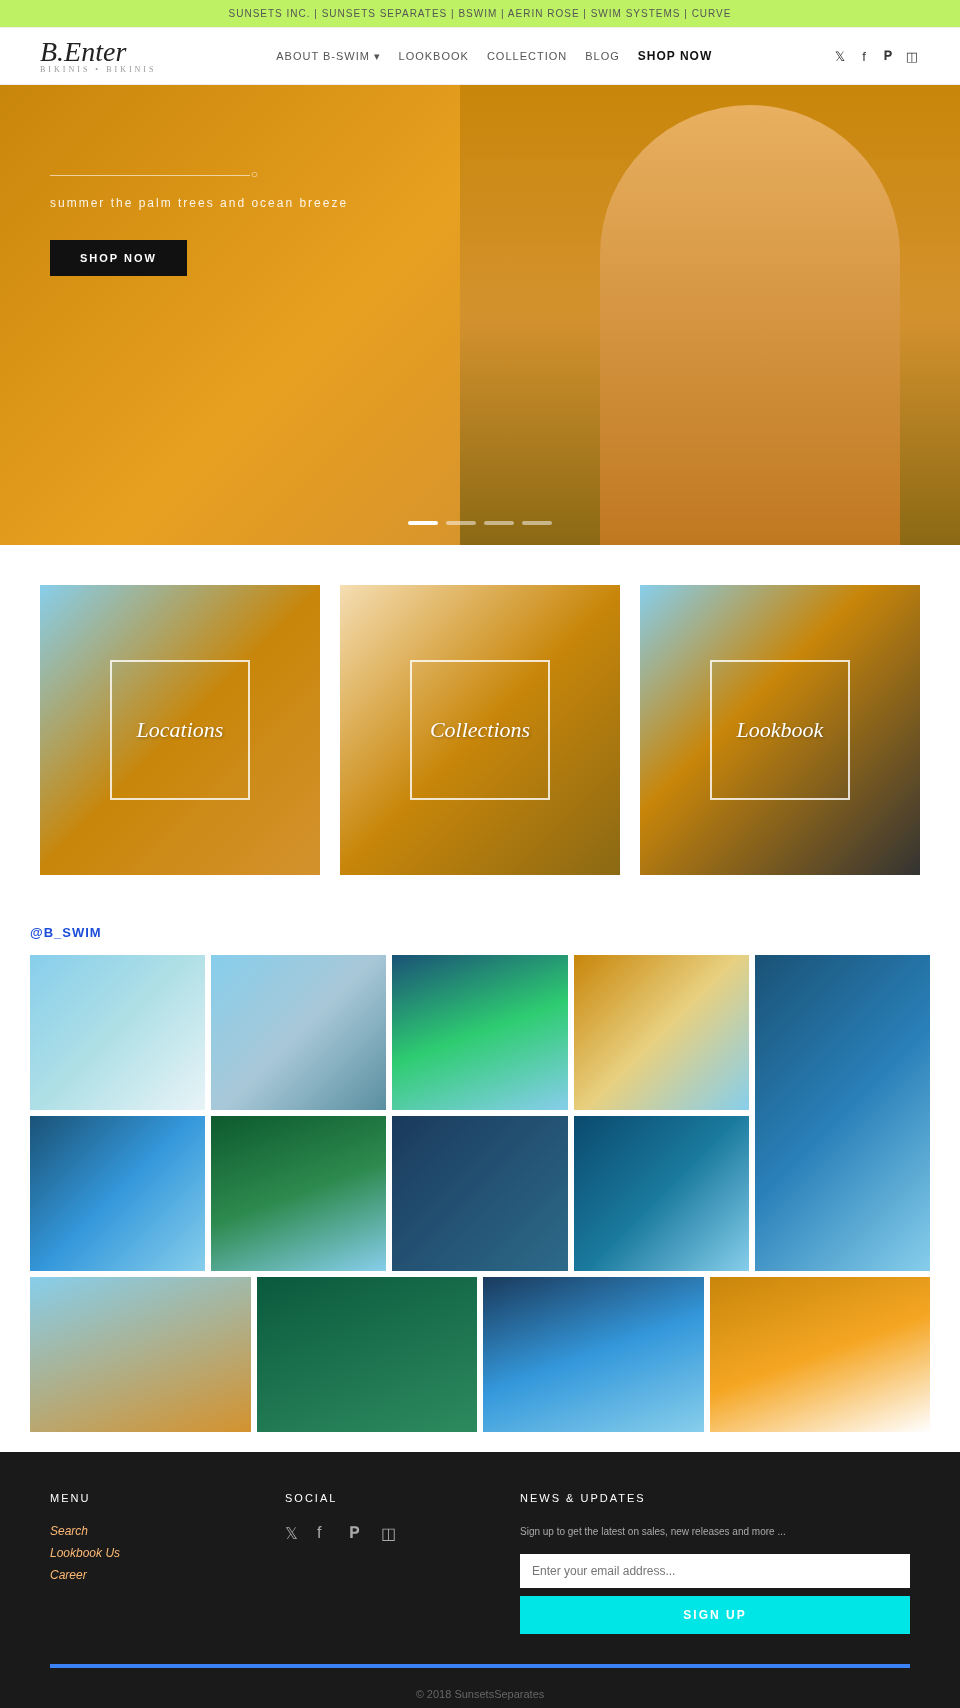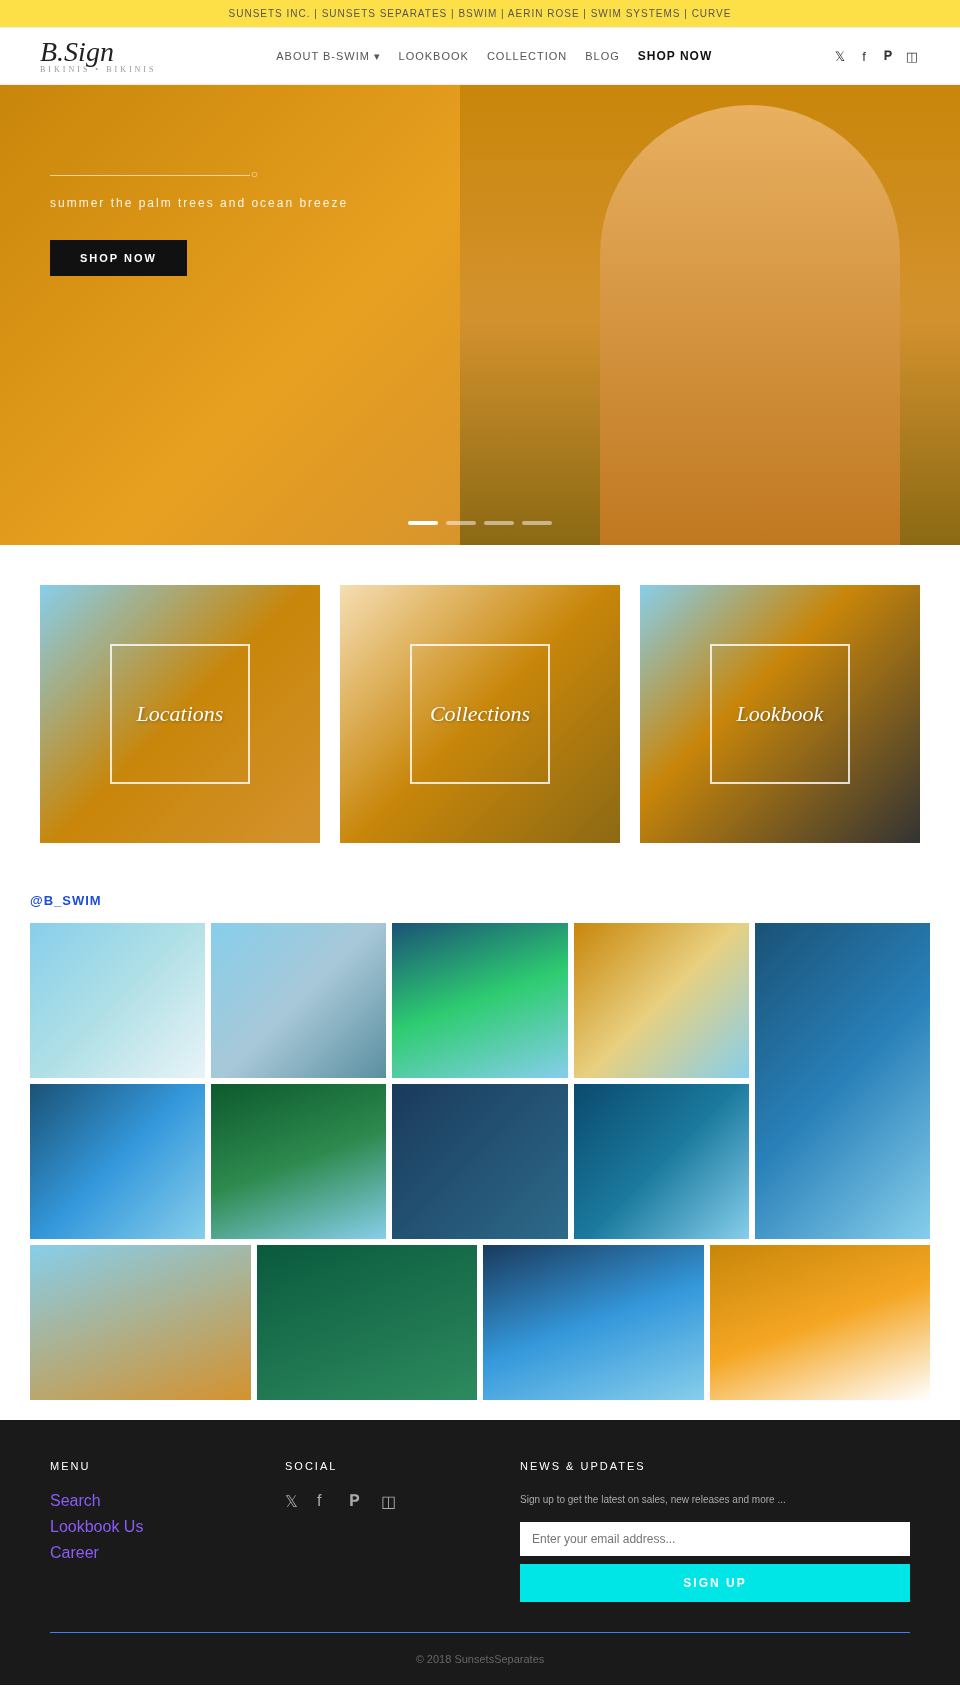--- a/index.html
+++ b/index.html
@@ -1,20 +1,20 @@
 <!DOCTYPE html>
 <html><head>
   <meta charset="utf-8">
   <style>
     * { margin: 0; padding: 0; box-sizing: border-box; }
     body { font-family: Arial, sans-serif; background: #fff; width: 960px; }
 
     
     .top-bar {
-      background: #fde047;
+      background: #bef264;
       text-align: center;
       padding: 8px 0;
       font-size: 10px;
       letter-spacing: 1px;
       color: #555;
       border-bottom: 1px solid #eee;
     }
     .top-bar span { margin: 0 3px; }
 
     
@@ -173,21 +173,21 @@
     
     .category-section {
       padding: 40px 30px;
       display: flex;
       gap: 20px;
       justify-content: center;
     }
     .category-item {
       position: relative;
       width: 280px;
-      height: 258px;
+      height: 290px;
       overflow: hidden;
       cursor: pointer;
     }
     .cat-bg {
       width: 100%;
       height: 100%;
       position: absolute;
       top: 0; left: 0;
     }
     .cat-bg-locations {
@@ -260,23 +260,24 @@
     .footer-col h4 {
       color: #fff;
       font-size: 11px;
       letter-spacing: 2px;
       margin-bottom: 20px;
       font-weight: 400;
     }
     .footer-col a {
       display: block;
       text-decoration: none;
-      color: #8b5cf6;
-      font-size: 16px;
+      color: #fdba74;
+      font-size: 12px;
       margin-bottom: 8px;
+      font-style: italic;
     }
     .footer-social-icons {
       display: flex;
       gap: 12px;
       margin-bottom: 20px;
     }
     .footer-social-icon {
       width: 20px;
       height: 20px;
       color: #aaa;
@@ -304,35 +305,35 @@
       border: none;
       color: #fff;
       font-size: 12px;
       letter-spacing: 2px;
       font-weight: 700;
       cursor: pointer;
     }
     .footer-bottom {
       text-align: center;
       padding-top: 20px;
-      border-top: 1px solid #3b82f6;
+      border-top: 4px solid #3b82f6;
       font-size: 11px;
       color: #666;
     }
   </style>
 </head>
 <body>
 
 <div class="top-bar">
   <span>SUNSETS INC. | SUNSETS SEPARATES | BSWIM | AERIN ROSE | SWIM SYSTEMS | CURVE</span>
 </div>
 
 <header>
   <div class="logo">
-    <span>B.Sign</span>
+    <span>B.Enter</span>
     <span class="logo-sub">BIKINIS • BIKINIS</span>
   </div>
   <nav>
     <a href="#">ABOUT B-SWIM ▾</a>
     <a href="#">LOOKBOOK</a>
     <a href="#">COLLECTION</a>
     <a href="#">BLOG</a>
     <a href="#" class="active">SHOP NOW</a>
   </nav>
   <div class="social-icons">

